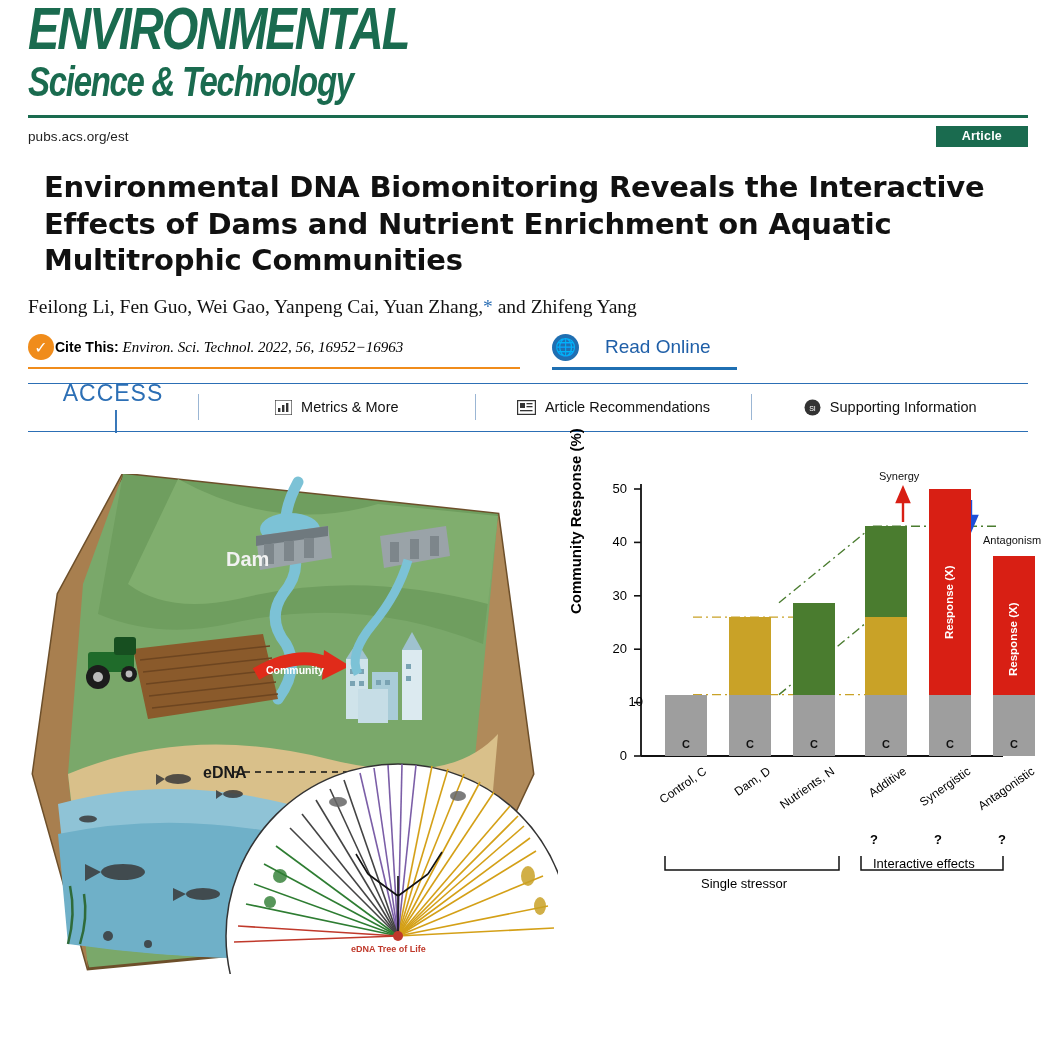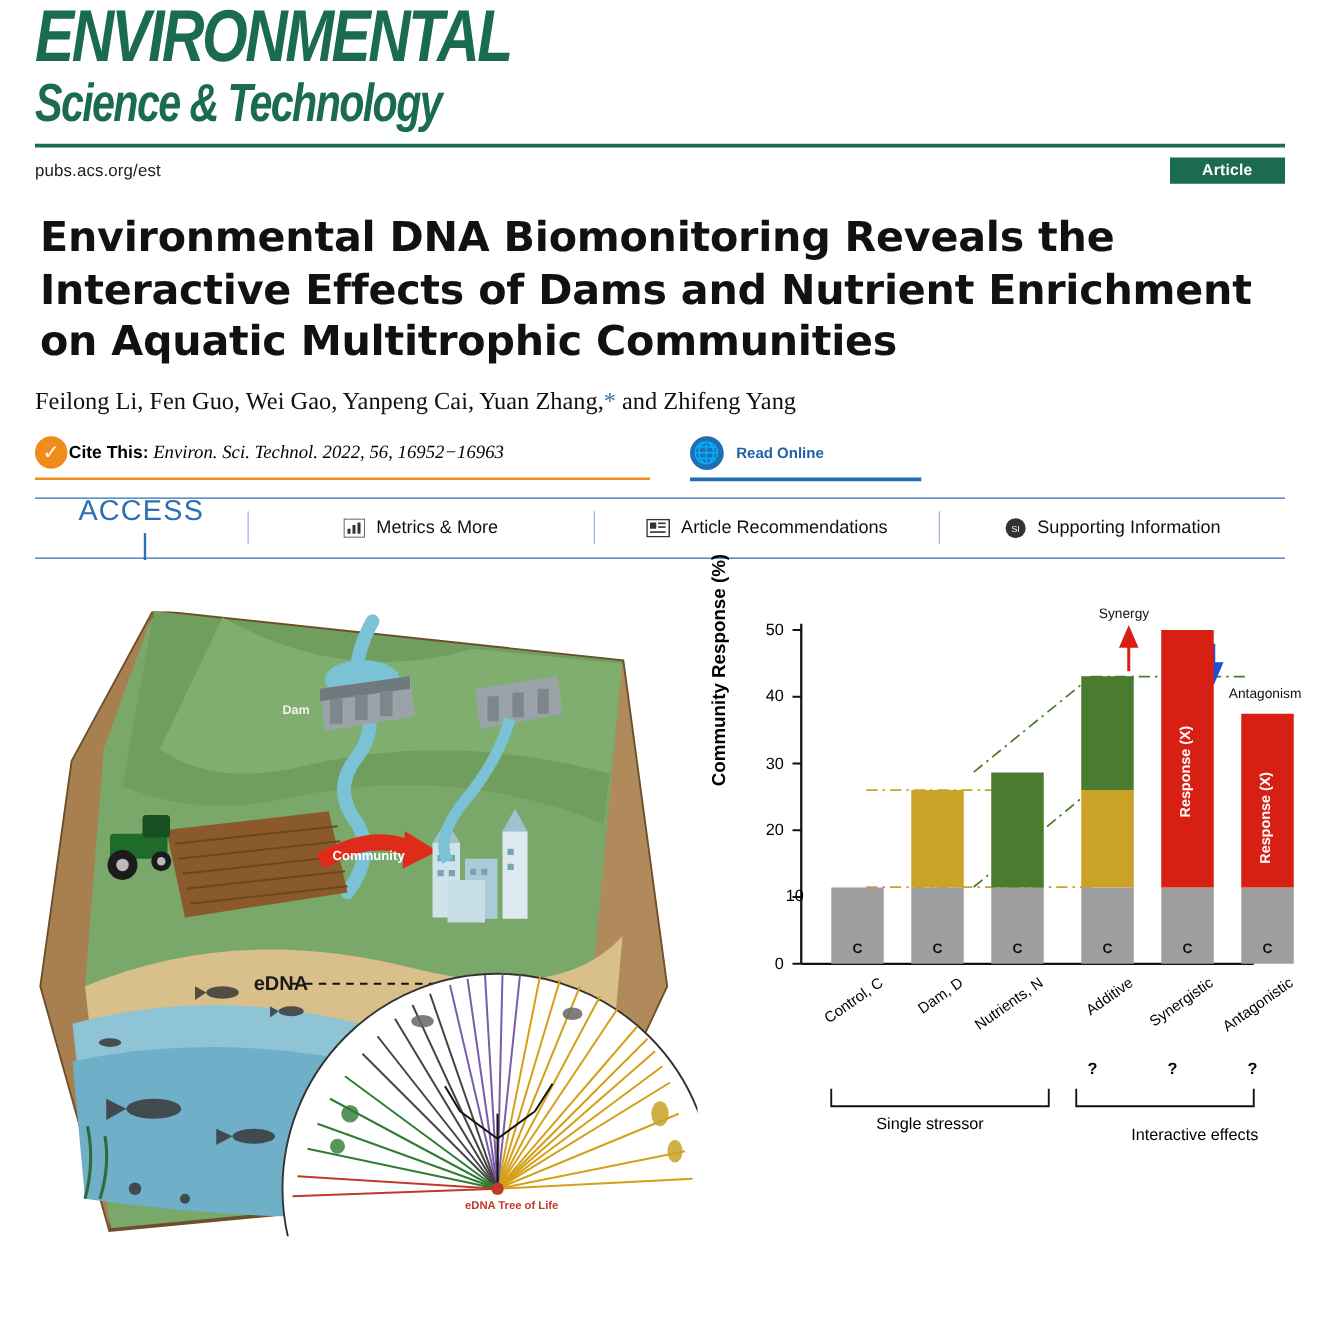--- a/index.html
+++ b/index.html
@@ -36,22 +36,22 @@
   .subbar{display:flex;align-items:center;justify-content:space-between;margin-top:8px;}
   .pubs-url{font-size:13.5px;color:#222;letter-spacing:.1px;}
   .article-tag{
     background:#1a6b4f;color:#fff;font-size:12.5px;font-weight:bold;
     padding:3px 26px 4px 26px;letter-spacing:.2px;
   }
 
   
   h1.title{
     font-family:"DejaVu Sans", sans-serif;
-    font-size:33px;line-height:1.26;font-weight:bold;
-    margin:22px 0 0 4px;letter-spacing:-.2px;color:#111;
+    font-size:29px;line-height:1.26;font-weight:bold;
+    margin:22px 0 0 16px;letter-spacing:-.2px;color:#111;
     max-width:1000px;
   }
   .authors{
     font-family:"Liberation Serif", serif;
     font-size:19.5px;margin-top:17px;color:#111;
   }
   .authors .star{color:#2c6fb5;}
 
   
   .citebar{display:flex;align-items:center;margin-top:16px;gap:0;}
@@ -66,21 +66,21 @@
     font-size:15px;margin-left:1px;white-space:nowrap;
   }
   .cite-text b{font-family:"Liberation Sans", sans-serif;font-size:14px;}
   .cite-text i{font-style:italic;}
   .cite-underline{position:absolute;left:0;right:8px;bottom:-9px;height:2.5px;background:#f08c1b;}
   .read-wrap{display:flex;align-items:center;position:relative;margin-left:24px;width:185px;}
   .globe{
     width:27px;height:27px;border-radius:50%;background:#1f6fb2;
     display:flex;align-items:center;justify-content:center;color:#fff;font-size:17px;flex:0 0 auto;
   }
-  .read-label{margin-left:10px;color:#1f5fa8;font-weight:bold;font-size:12px;}
+  .read-label{margin-left:26px;color:#1f5fa8;font-weight:normal;font-size:19px;}
   .read-underline{position:absolute;left:0;right:0;bottom:-9px;height:2.5px;background:#1f6fb2;}
 
   
   .accessbar{
     margin-top:22px;border-top:1.6px solid #2c6fb5;border-bottom:1.6px solid #2c6fb5;
     height:47px;display:flex;align-items:center;
   }
   .access-word{color:#2c6fb5;font-size:23px;letter-spacing:1px;}
   .access-bars{color:#2c6fb5;font-size:23px;margin-left:6px;}
   .ab-item{display:flex;align-items:center;font-size:14.5px;color:#111;}
@@ -88,24 +88,24 @@
   .ab-sep{width:1px;height:26px;background:#9bb6d4;}
   .ab-slot{display:flex;align-items:center;justify-content:center;flex:1;}
 
   
   .figure{position:relative;margin-top:26px;height:520px;}
   .fig-left{position:absolute;left:0;top:16px;width:530px;height:500px;}
   .fig-right{position:absolute;left:545px;top:6px;width:485px;height:505px;}
 
   
   .land{position:absolute;inset:0;overflow:hidden;}
-  .label-dam{position:absolute;left:198px;top:74px;color:#f2f2f2;font-size:10px;font-weight:bold;}
+  .label-dam{position:absolute;left:198px;top:74px;color:#f2f2f2;font-size:20px;font-weight:bold;}
   .label-nutrients{position:absolute;left:238px;top:190px;color:#fff;font-size:10.5px;font-weight:bold;}
   .label-edna{position:absolute;left:175px;top:290px;color:#1a1a1a;font-size:16px;font-weight:bold;}
-  .label-tree{position:absolute;left:344px;top:470px;color:#c0392b;font-size:9px;font-weight:bold;}
+  .label-tree{position:absolute;left:323px;top:470px;color:#c0392b;font-size:9px;font-weight:bold;}
 
   
   .chart-wrap{position:absolute;inset:0;}
   .ylab{
     position:absolute;left:-6px;top:150px;
     transform:rotate(-90deg);transform-origin:left top;
     font-size:15px;font-weight:bold;white-space:nowrap;
   }
   .axis-num{position:absolute;font-size:13px;text-align:right;width:26px;}
   .bar{position:absolute;bottom:0;}
@@ -483,20 +483,20 @@
         <div class="xtick" style="left:116px;top:300px;width:140px;">Nutrients, N</div>
         <div class="xtick" style="left:188px;top:300px;width:140px;">Additive</div>
         <div class="xtick" style="left:252px;top:300px;width:140px;">Synergistic</div>
         <div class="xtick" style="left:316px;top:300px;width:140px;">Antagonistic</div>
 
         <div class="qmark" style="left:297px;top:368px;">?</div>
         <div class="qmark" style="left:361px;top:368px;">?</div>
         <div class="qmark" style="left:425px;top:368px;">?</div>
 
         <div class="grp-label" style="left:128px;top:412px;">Single stressor</div>
-        <div class="grp-label" style="left:300px;top:421px;margin-left:32px;">Interactive effects</div>
+        <div class="grp-label" style="left:300px;top:392px;">Interactive effects</div>
 
         <div class="ann" style="left:306px;top:6px;color:#111;">Synergy</div>
         <div class="ann" style="left:410px;top:70px;color:#111;">Antagonism</div>
       </div>
     </div>
   </div>
 </div>
 
 </body></html>

